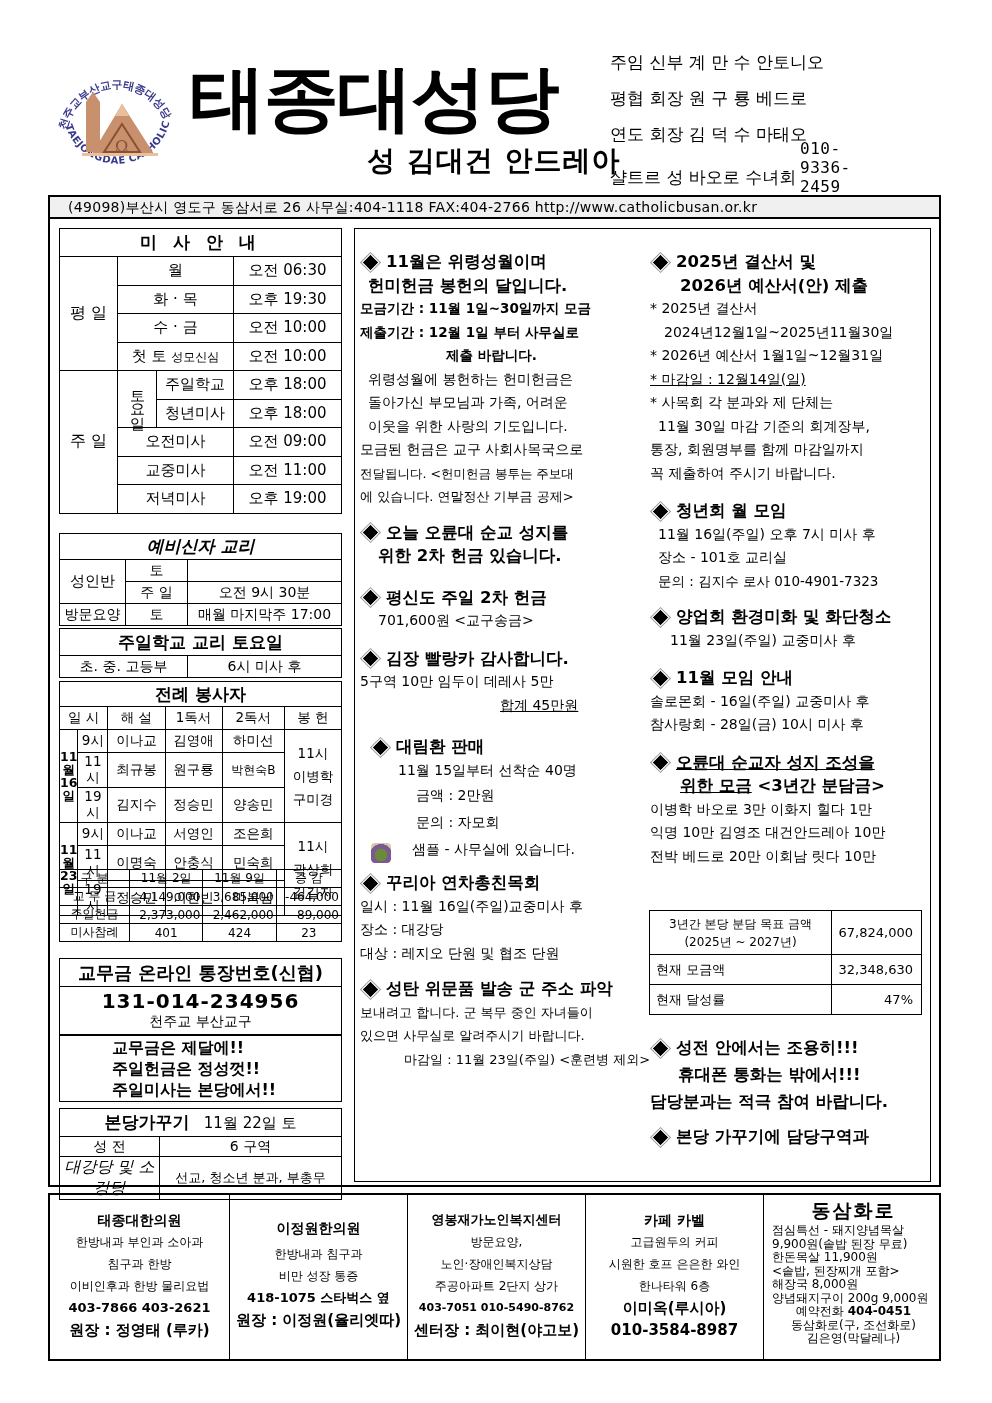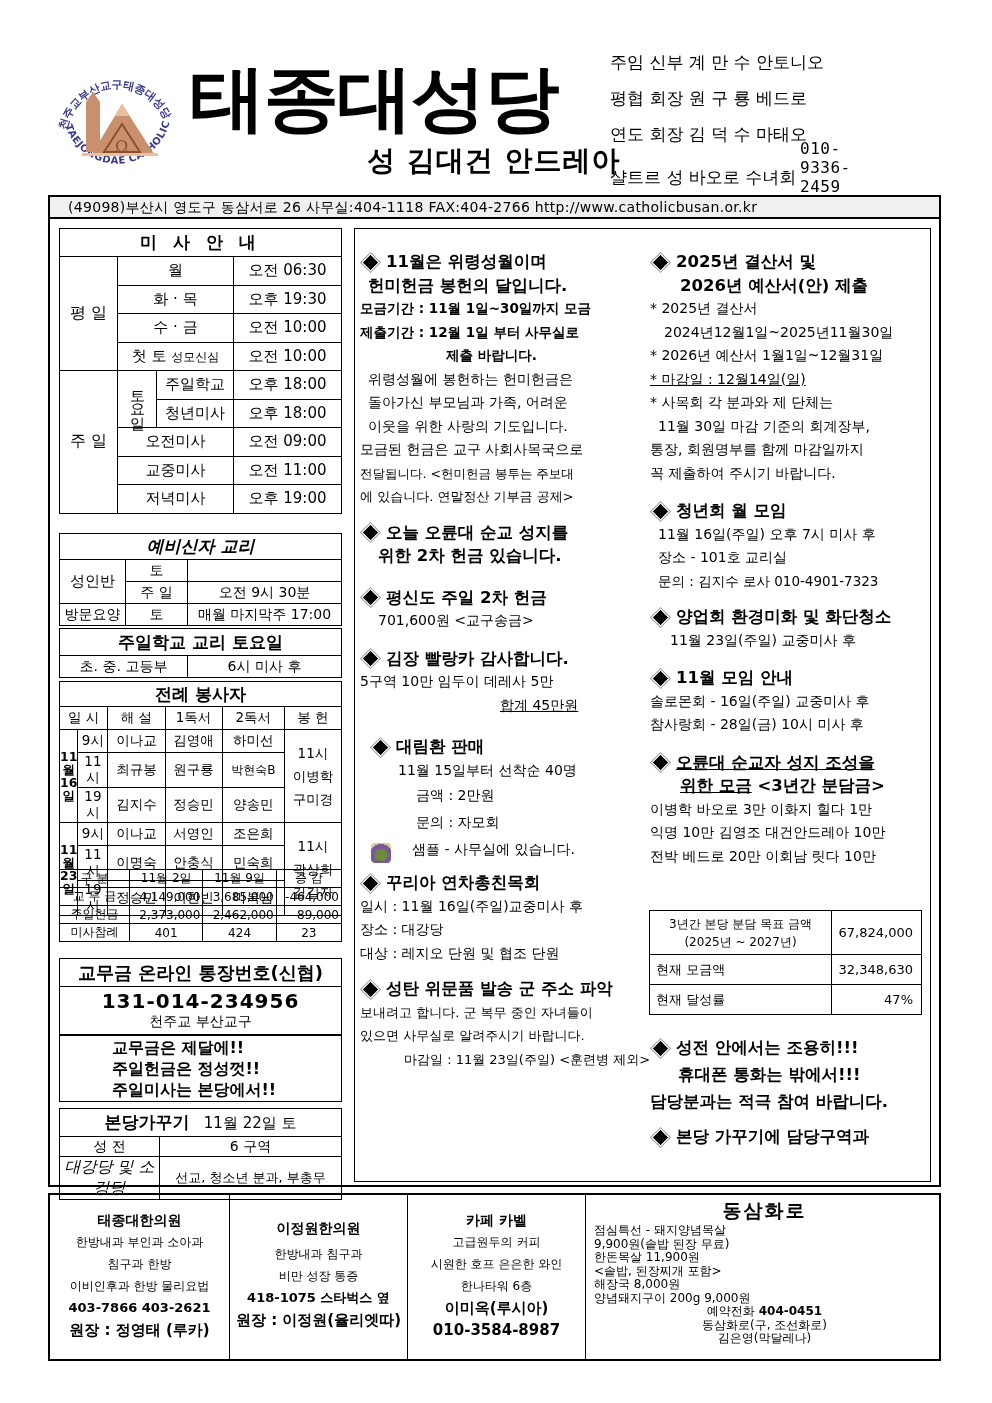--- a/index.html
+++ b/index.html
@@ -428,20 +428,28 @@
     <div>이비인후과 한방 물리요법</div>
     <div class="bold">403-7866 403-2621</div>
     <div class="big">원장 : 정영태 (루카)</div>
   </div>
   <div class="ad" style="width:178px; padding-top:22px;">
     <div class="n">이정원한의원</div>
     <div style="margin-top:4px;">한방내과 침구과</div>
     <div>비만 성장 통증</div>
     <div class="bold">418-1075  스타벅스 옆</div>
     <div class="big">원장 : 이정원(율리엣따)</div>
+  </div>
+  <div class="ad" style="width:178px;">
+    <div class="bold">영봉재가노인복지센터</div>
+    <div>방문요양,</div>
+    <div>노인·장애인복지상담</div>
+    <div>주공아파트 2단지 상가</div>
+    <div style="font-size:11px; font-weight:bold;">403-7051 010-5490-8762</div>
+    <div class="big">센터장 : 최이현(야고보)</div>
   </div>
   <div class="ad" style="width:178px;">
     <div class="n">카페 카벨</div>
     <div>고급원두의 커피</div>
     <div>시원한 호프 은은한 와인</div>
     <div>한나타워 6층</div>
     <div class="big">이미옥(루시아)</div>
     <div class="big">010-3584-8987</div>
   </div>
   <div class="ad ad5" style="flex:1;">

